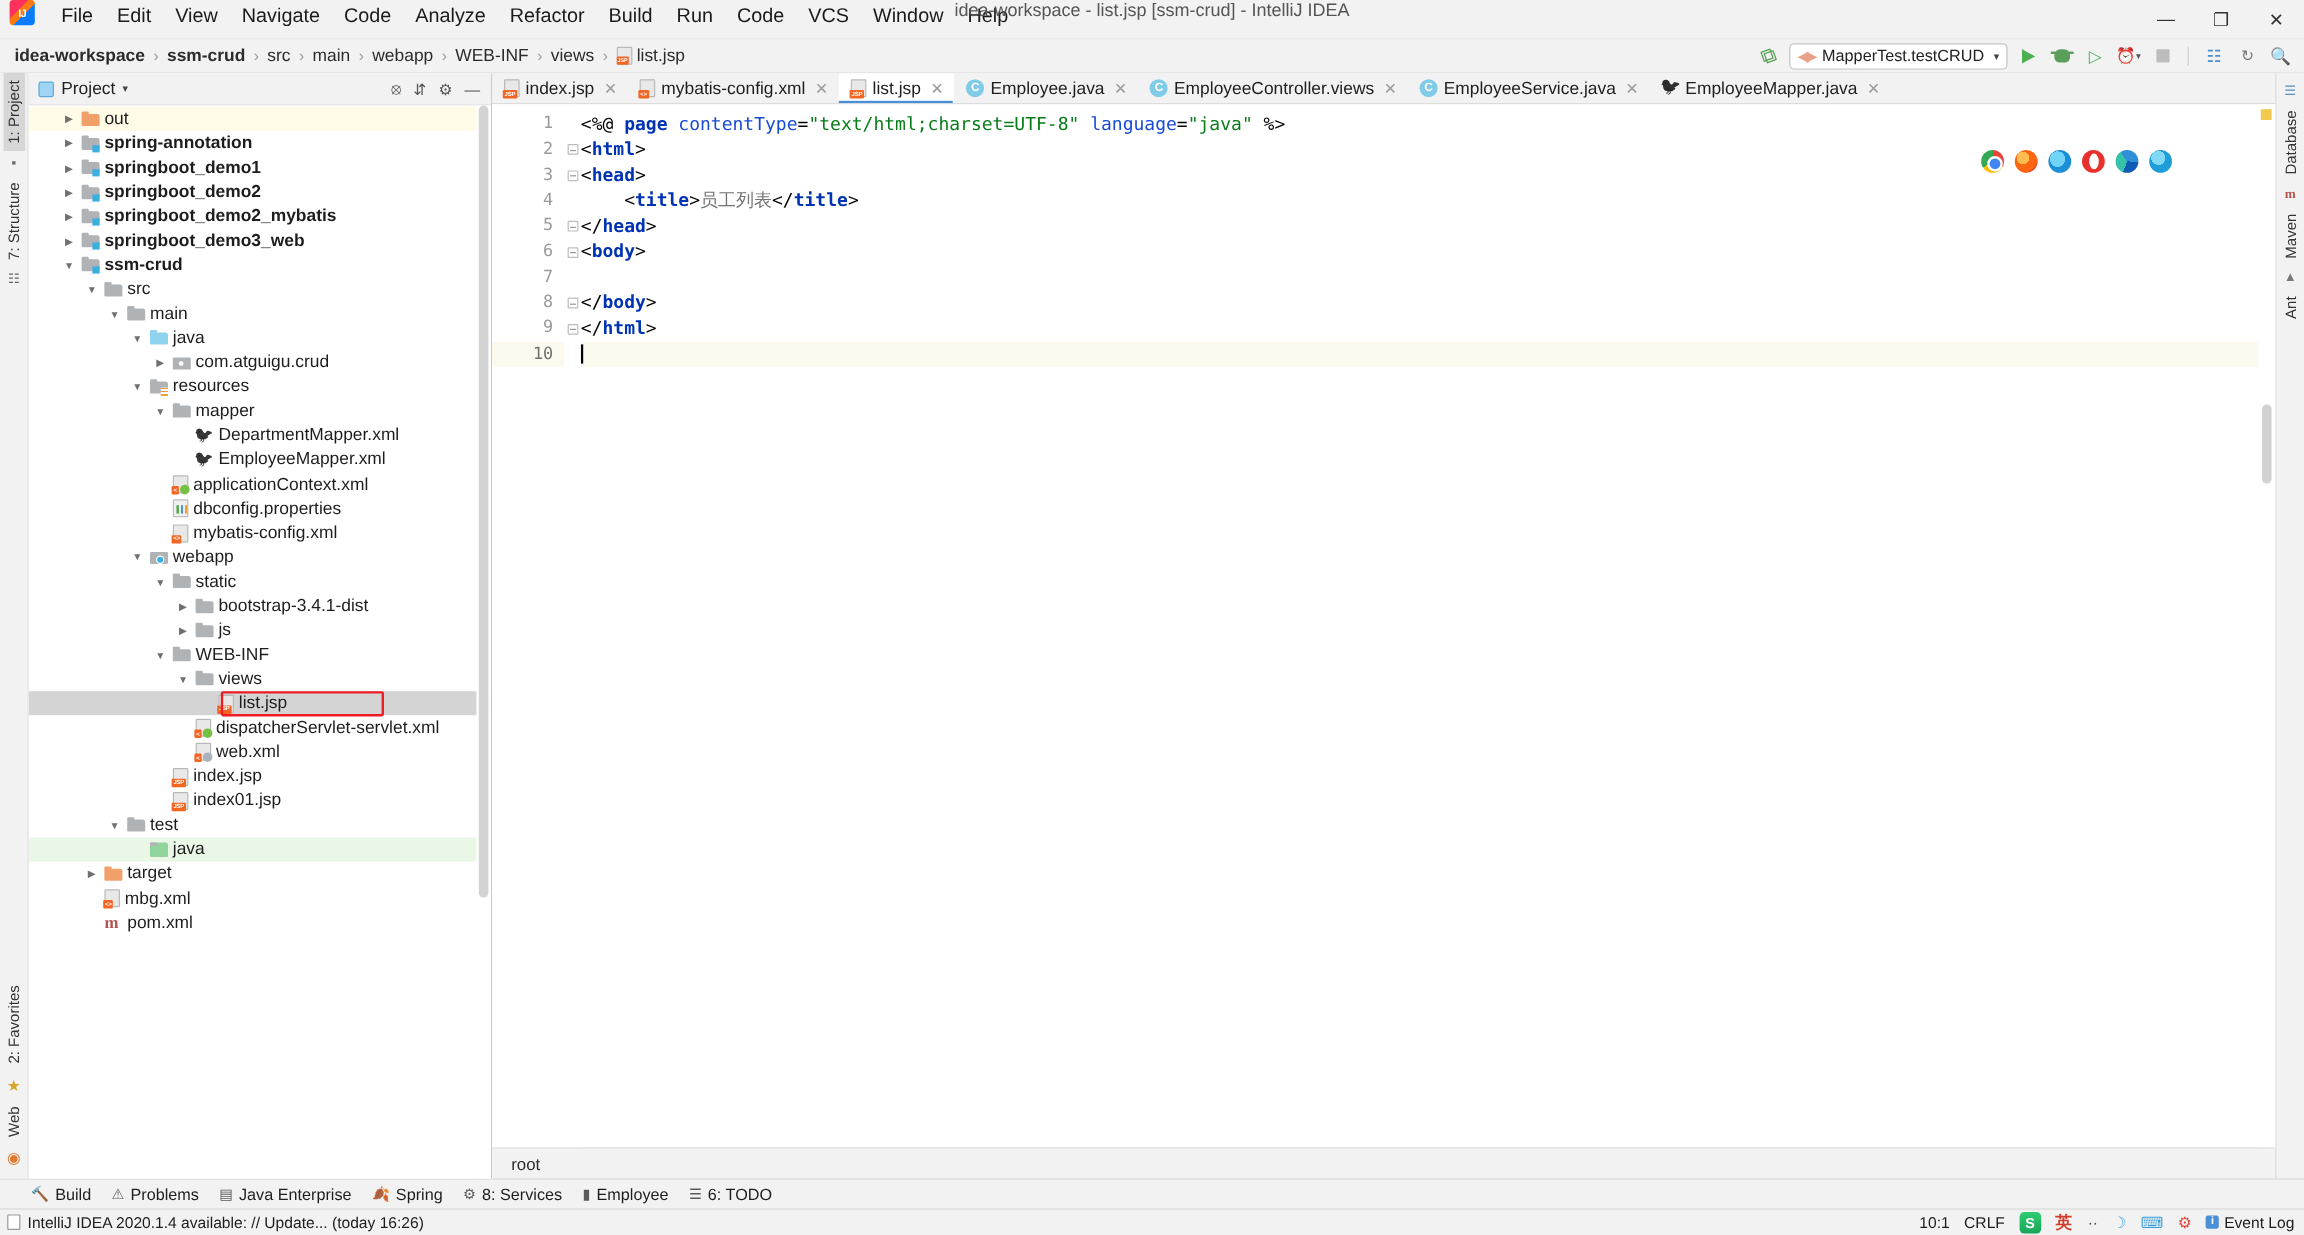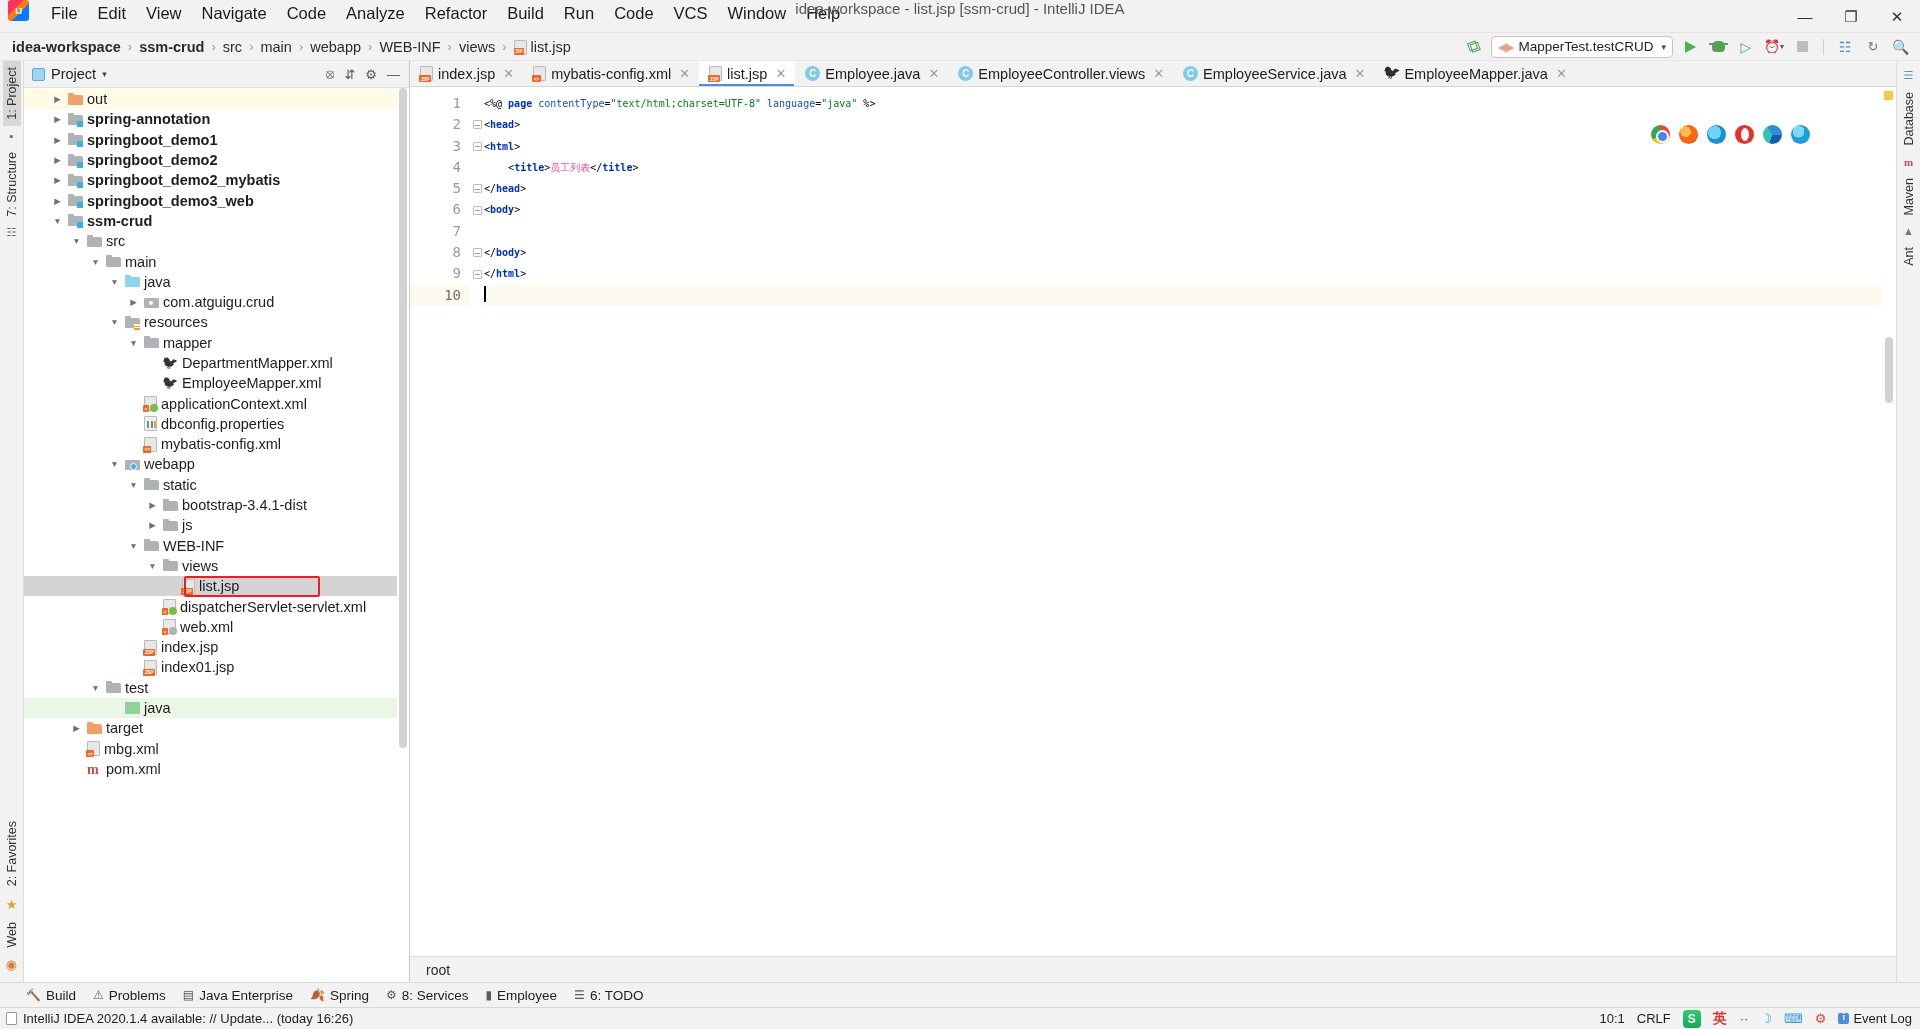--- a/index.html
+++ b/index.html
@@ -206,30 +206,30 @@
   .gln{ height:21.3px; line-height:21.3px; padding-right:9px; }
   .gln.cur{ background:#fcfaef; color:#707070; }
   .foldcol{ width:14px; flex:none; padding-top:6px; position:relative; background:#fff;}
   .fold{ height:21.3px; display:flex;align-items:center;justify-content:center;}
   .fold .m{
     width:9px;height:9px;border:1px solid #bdbdbd;border-radius:1px;background:#fff;
     position:relative;
   }
   .fold .m::after{ content:""; position:absolute; left:1.5px; top:3.5px; width:5px;height:1px;background:#9a9a9a;}
   .code{
-    flex:1; padding-top:6px; font-family:"DejaVu Sans Mono", monospace; font-size:10px;
+    flex:1; padding-top:6px; font-family:"DejaVu Sans Mono", monospace; font-size:15px;
     position:relative; min-width:0; overflow:hidden;
   }
   .cl{ height:21.3px; line-height:21.3px; white-space:pre; }
   .cl.cur{ background:#fcfaef; }
   .tk-tag{ color:#0033b3; font-weight:bold; }
   .tk-attr{ color:#174ad4; }
   .tk-str{ color:#067d17; }
   .tk-dir{ color:#000; }
-  .tk-text{ color:#ec4899; }
+  .tk-text{ color:#737373; }
   .caret-line{ display:inline-block; width:1.5px; height:16px; background:#000; vertical-align:-3px;}
 
   .browsers{
     position:absolute; right:86px; top:38px; display:flex; gap:9px; align-items:center;
   }
   .bicon{ width:19px;height:19px;border-radius:50%; position:relative; }
   .b-chrome{ background: conic-gradient(#ea4335 0 33%, #fbbc05 33% 66%, #34a853 66% 100%); }
   .b-chrome::after{content:"";position:absolute;left:5px;top:5px;width:9px;height:9px;border-radius:50%;background:#4285f4;border:2px solid #fff;}
   .b-firefox{ background: radial-gradient(circle at 35% 35%, #ffbd4f 0 30%, #ff6611 30% 70%, #e14d2a 70% 100%); }
   .b-edge-old{ background: radial-gradient(circle at 40% 40%, #6fd4f7 0 40%, #1b8ed6 40% 100%); }
@@ -749,22 +749,22 @@
             <div class="fold">
               <span class="m"></span>
             </div>
             <div class="fold">
               <span class="m"></span>
             </div>
             <div class="fold"></div>
           </div>
         <div class="code" id="code">
             <div class="cl"><span class="tk-dir">&lt;%@ </span><span class="tk-tag">page </span><span class="tk-attr">contentType</span><span class="tk-dir">=</span><span class="tk-str">"text/html;charset=UTF-8"</span><span class="tk-dir"> </span><span class="tk-attr">language</span><span class="tk-dir">=</span><span class="tk-str">"java"</span><span class="tk-dir"> %&gt;</span></div>
+            <div class="cl"><span class="tk-dir">&lt;</span><span class="tk-tag">html</span><span class="tk-dir">&gt;</span></div>
             <div class="cl"><span class="tk-dir">&lt;</span><span class="tk-tag">head</span><span class="tk-dir">&gt;</span></div>
-            <div class="cl"><span class="tk-dir">&lt;</span><span class="tk-tag">html</span><span class="tk-dir">&gt;</span></div>
             <div class="cl">    <span class="tk-dir">&lt;</span><span class="tk-tag">title</span><span class="tk-dir">&gt;</span><span class="tk-text">员工列表</span><span class="tk-dir">&lt;/</span><span class="tk-tag">title</span><span class="tk-dir">&gt;</span></div>
             <div class="cl"><span class="tk-dir">&lt;/</span><span class="tk-tag">head</span><span class="tk-dir">&gt;</span></div>
             <div class="cl"><span class="tk-dir">&lt;</span><span class="tk-tag">body</span><span class="tk-dir">&gt;</span></div>
             <div class="cl"></div>
             <div class="cl"><span class="tk-dir">&lt;/</span><span class="tk-tag">body</span><span class="tk-dir">&gt;</span></div>
             <div class="cl"><span class="tk-dir">&lt;/</span><span class="tk-tag">html</span><span class="tk-dir">&gt;</span></div>
             <div class="cl cur"><span class="caret-line"></span></div>
           </div>
 
         <div class="browsers">

